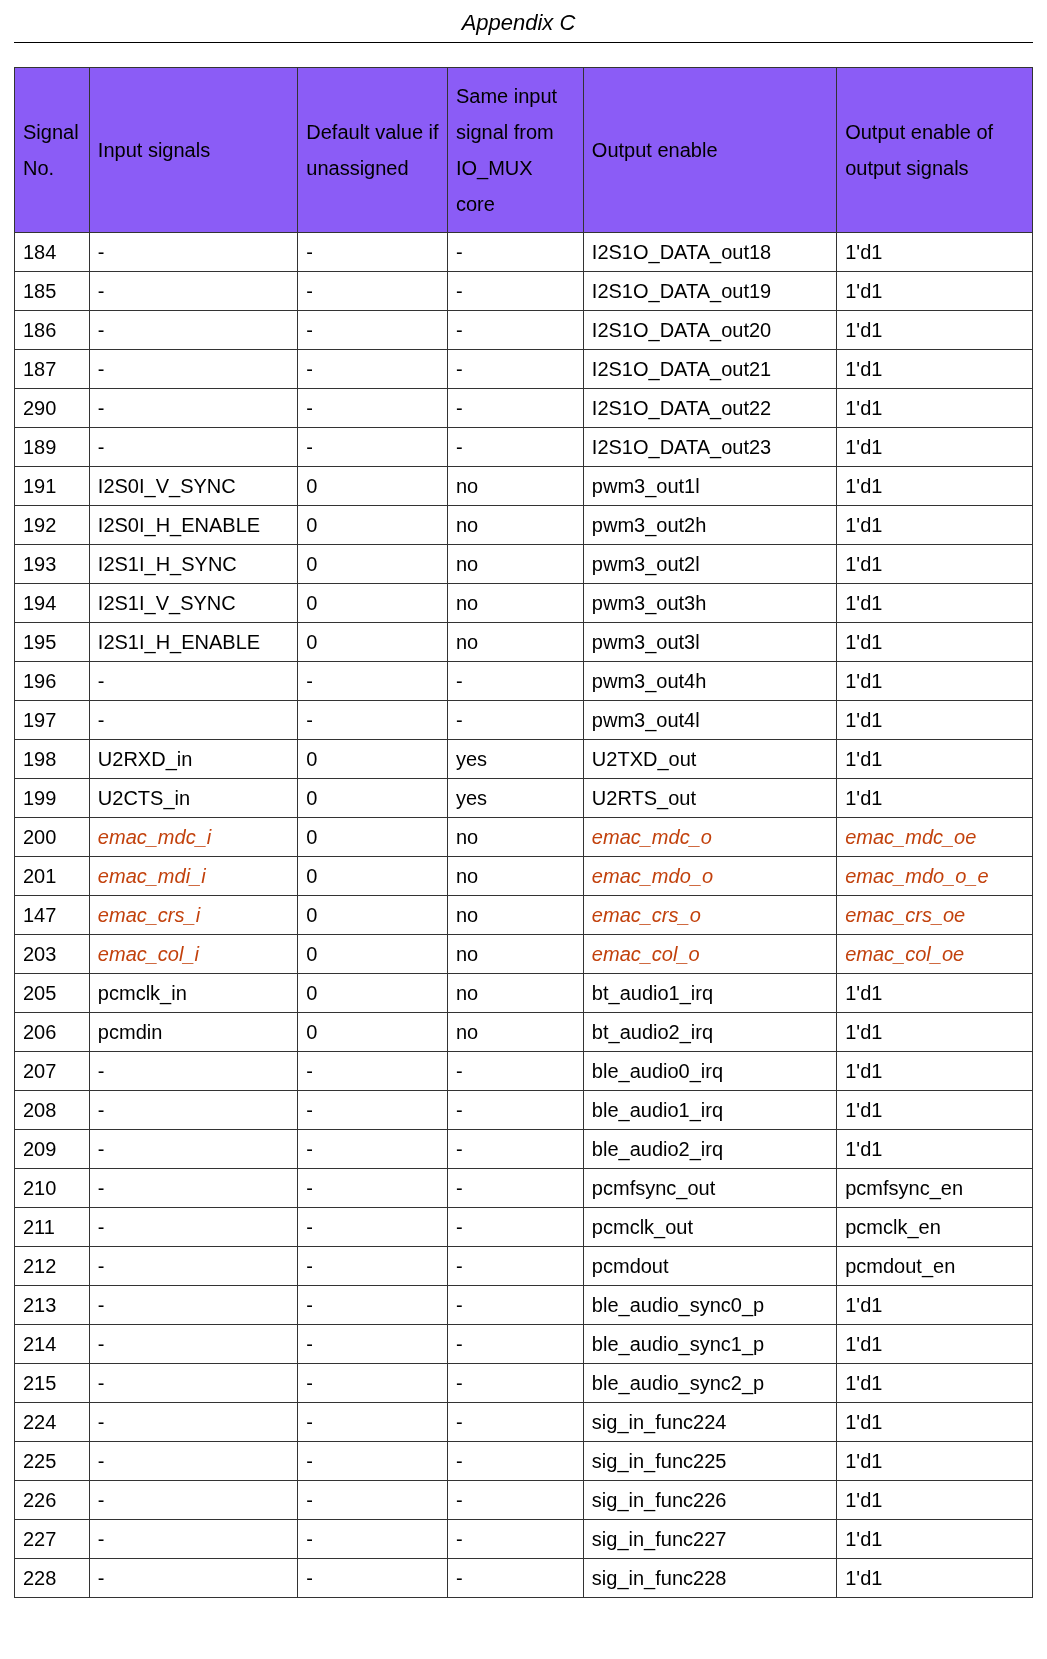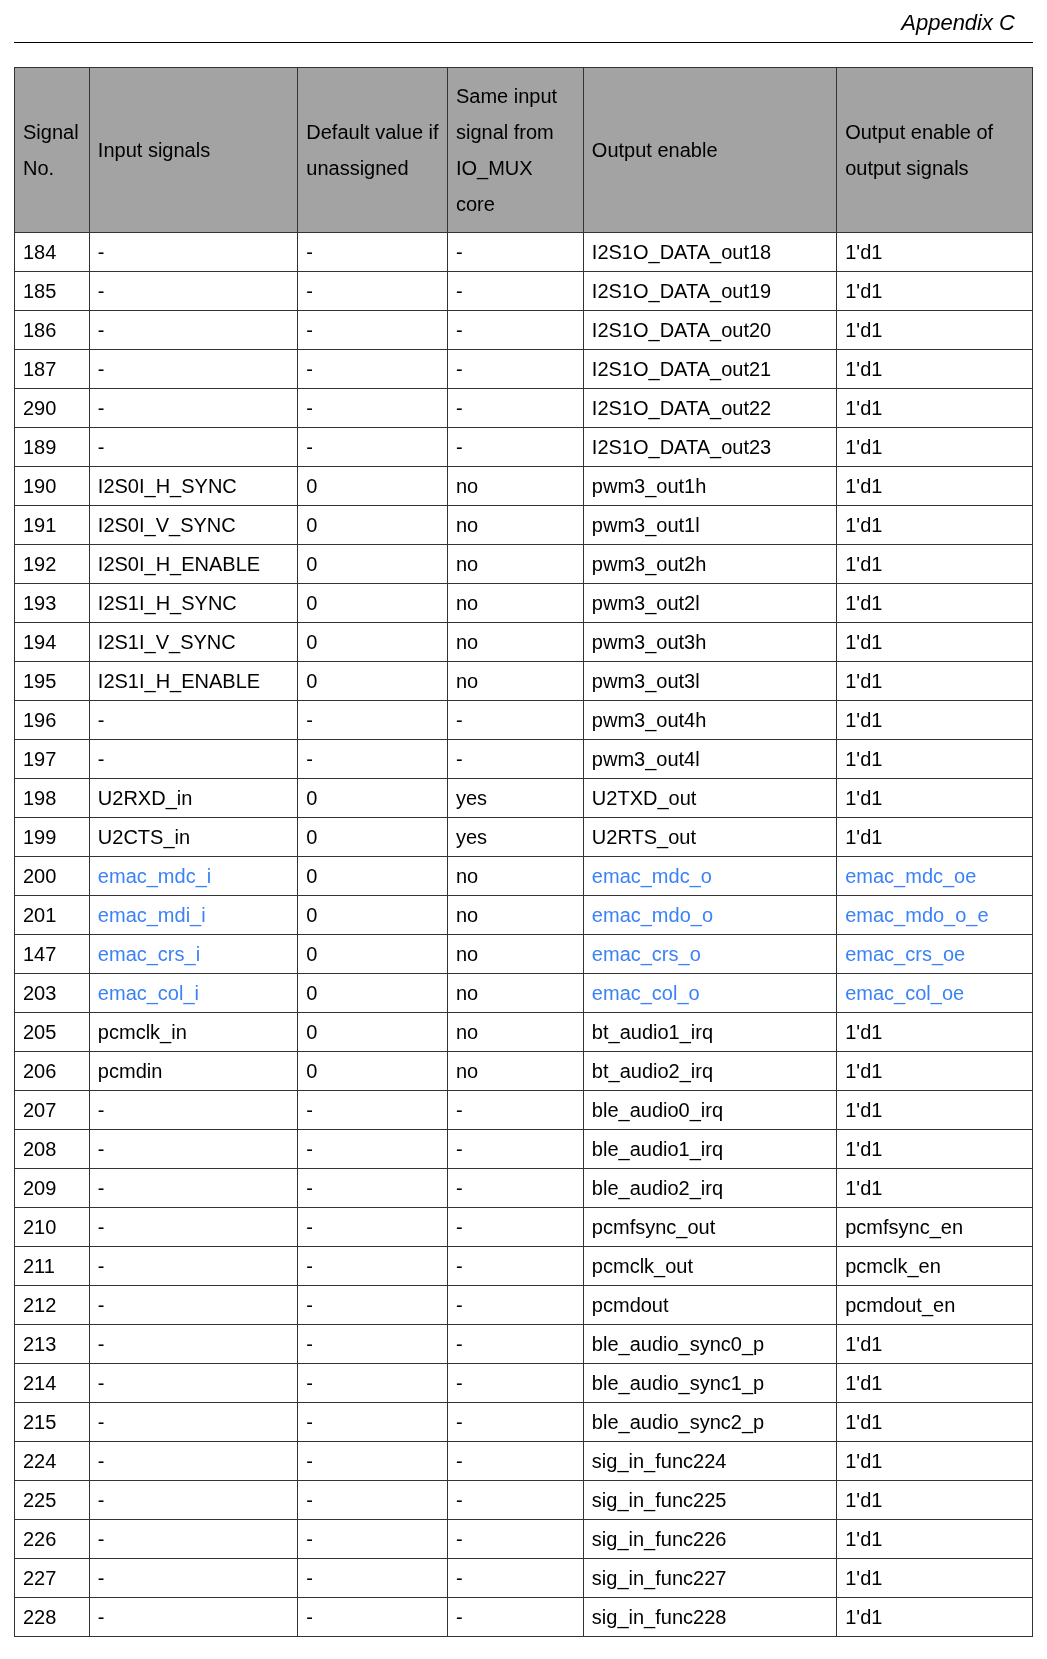--- a/index.html
+++ b/index.html
@@ -15,21 +15,21 @@
     width: 1047px;
     min-height: 1659px;
     position: relative;
     padding: 10px 14px 60px 14px;
   }
   .topbar {
     border-bottom: 1px solid #000;
     padding: 0 8px 6px 8px;
   }
   .top-right {
-    text-align: right;
+    text-align: center;
     font-style: italic;
     font-size: 22px;
     font-weight: 300;
     padding-right: 10px;
   }
   table.signal-table {
     margin-top: 24px;
     border-collapse: collapse;
     width: 100%;
     table-layout: fixed;
@@ -40,34 +40,34 @@
     font-size: 20px;
     font-weight: 300;
     text-align: left;
     padding: 4px 8px;
     vertical-align: middle;
     line-height: 1.5;
     overflow: hidden;
     white-space: nowrap;
   }
   table.signal-table th {
-    background: #a3a3a3;
+    background: #8b5cf6;
     font-weight: 300;
     vertical-align: middle;
     white-space: normal;
     line-height: 1.8;
     padding: 10px 8px;
   }
   col.c0 { width: 65px; }
   col.c1 { width: 181px; }
   col.c2 { width: 130px; }
   col.c3 { width: 118px; }
   col.c4 { width: 220px; }
   col.c5 { width: 170px; }
-  .link { color: #3b82f6; }
+  .link { color: #c2410c; font-style: italic; }
 </style>
 </head>
 <body>
 
 <div class="page">
 
   <div class="topbar">
     <div class="top-right">Appendix C</div>
   </div>
 
@@ -133,28 +133,20 @@
         </tr>
         <tr>
           <td>189</td>
           <td>-</td>
           <td>-</td>
           <td>-</td>
           <td>I2S1O_DATA_out23</td>
           <td>1'd1</td>
         </tr>
         <tr>
-          <td>190</td>
-          <td>I2S0I_H_SYNC</td>
-          <td>0</td>
-          <td>no</td>
-          <td>pwm3_out1h</td>
-          <td>1'd1</td>
-        </tr>
-        <tr>
           <td>191</td>
           <td>I2S0I_V_SYNC</td>
           <td>0</td>
           <td>no</td>
           <td>pwm3_out1l</td>
           <td>1'd1</td>
         </tr>
         <tr>
           <td>192</td>
           <td>I2S0I_H_ENABLE</td>

